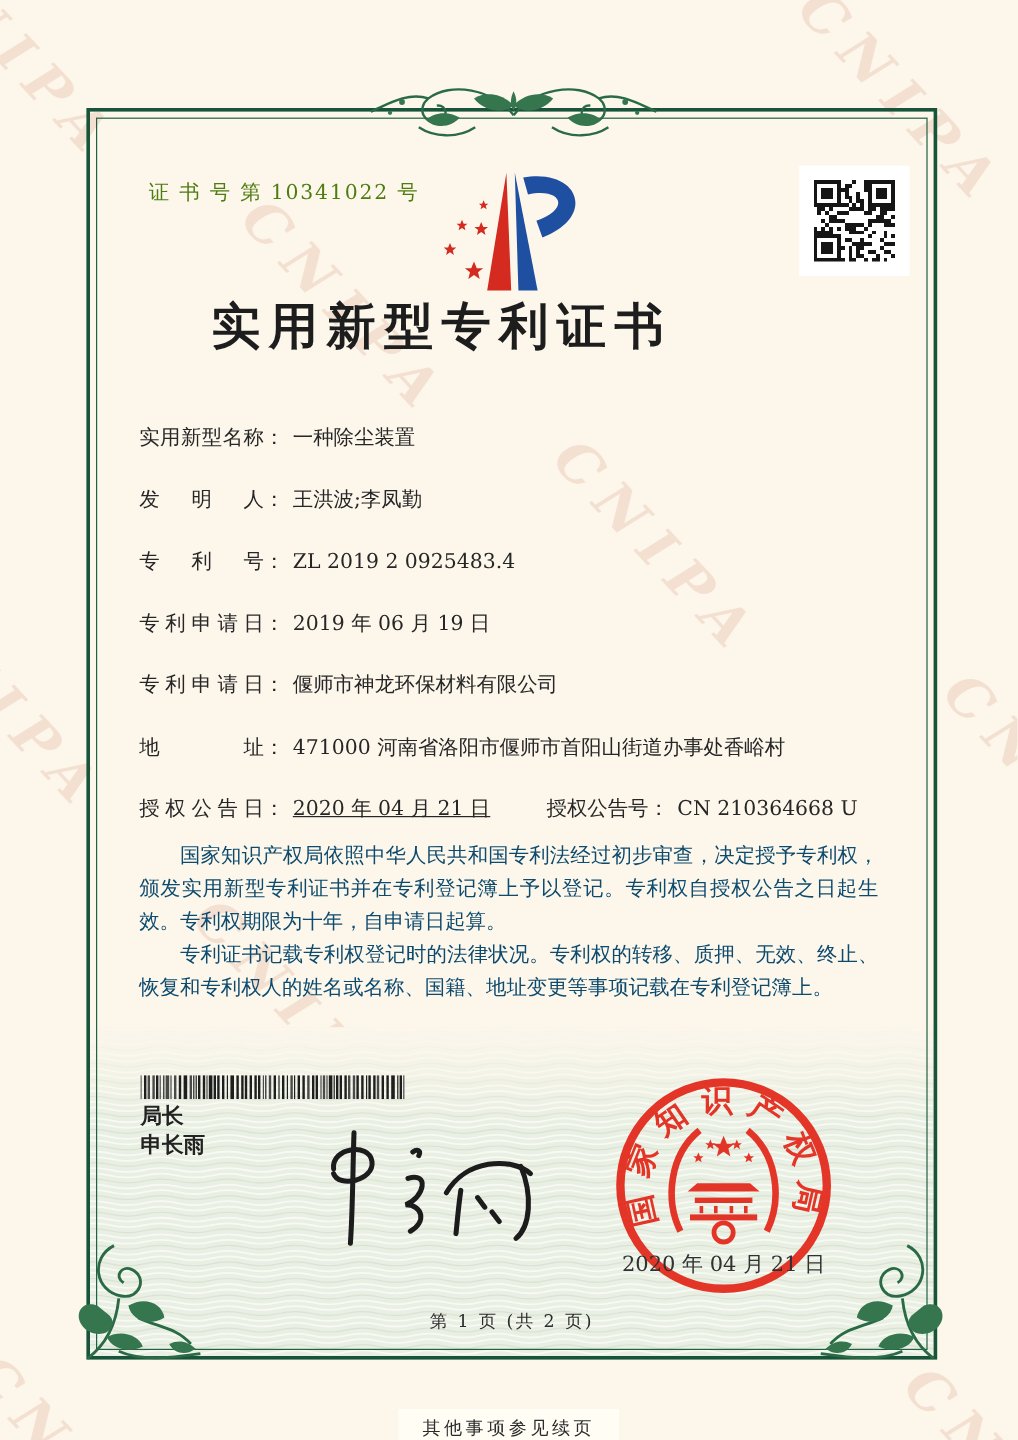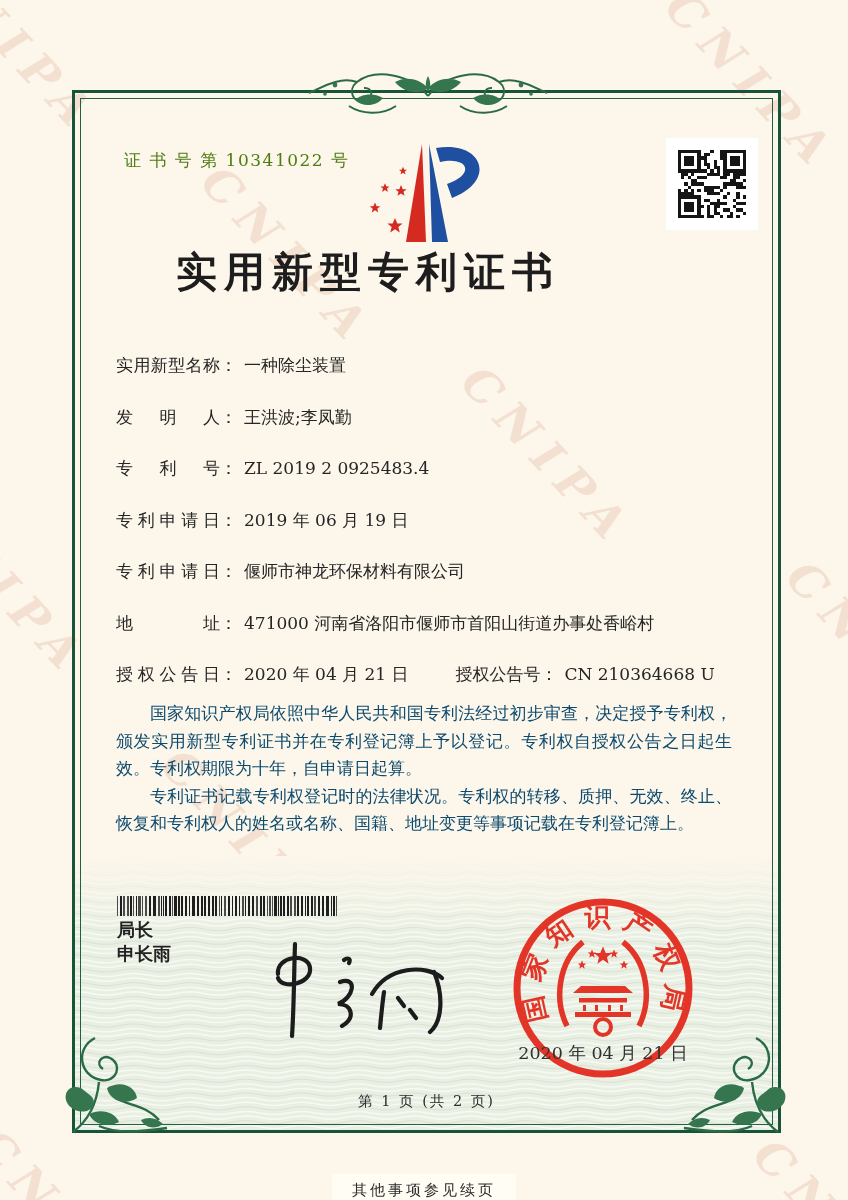--- a/index.html
+++ b/index.html
@@ -35,21 +35,21 @@
     background:#ffffff; z-index:6; }
   .qr-pad svg { position:absolute; left:12px; top:12px; }
   .doc-title { position:absolute; left:0; top:245px; width:736px; text-align:center; z-index:6;
     font-size:41px; font-weight:700; letter-spacing:7px; color:#1d1d1d; }
   
   .fields { position:absolute; left:116px; top:354px; width:620px; z-index:6; font-size:17px; }
   .field-row { line-height:23px; margin-bottom:28.5px; white-space:nowrap; }
   .f-label { display:inline-block; width:104px; text-align:justify; text-align-last:justify; }
   .f-colon { display:inline-block; }
   .f-value { margin-left:7px; }
-  .grant-left { display:inline-block; width:334px; }
+  .grant-left { display:inline-block; width:334px;text-decoration:underline; }
   
   .legal { position:absolute; left:116px; top:700px; width:616px; z-index:6;
     font-size:17px; line-height:27.5px; text-align:justify; color:#0c4a6e; }
   .legal p { text-indent:2em; }
   
   .barcode { position:absolute; left:117px; top:896px; z-index:6; }
   .officer { position:absolute; left:117px; top:918px; z-index:6;
     font-family:"Liberation Sans",sans-serif; font-weight:700; font-size:18px; color:#222; }
   .officer .name { }
   .signature { position:absolute; left:248px; top:938px; z-index:7; }

